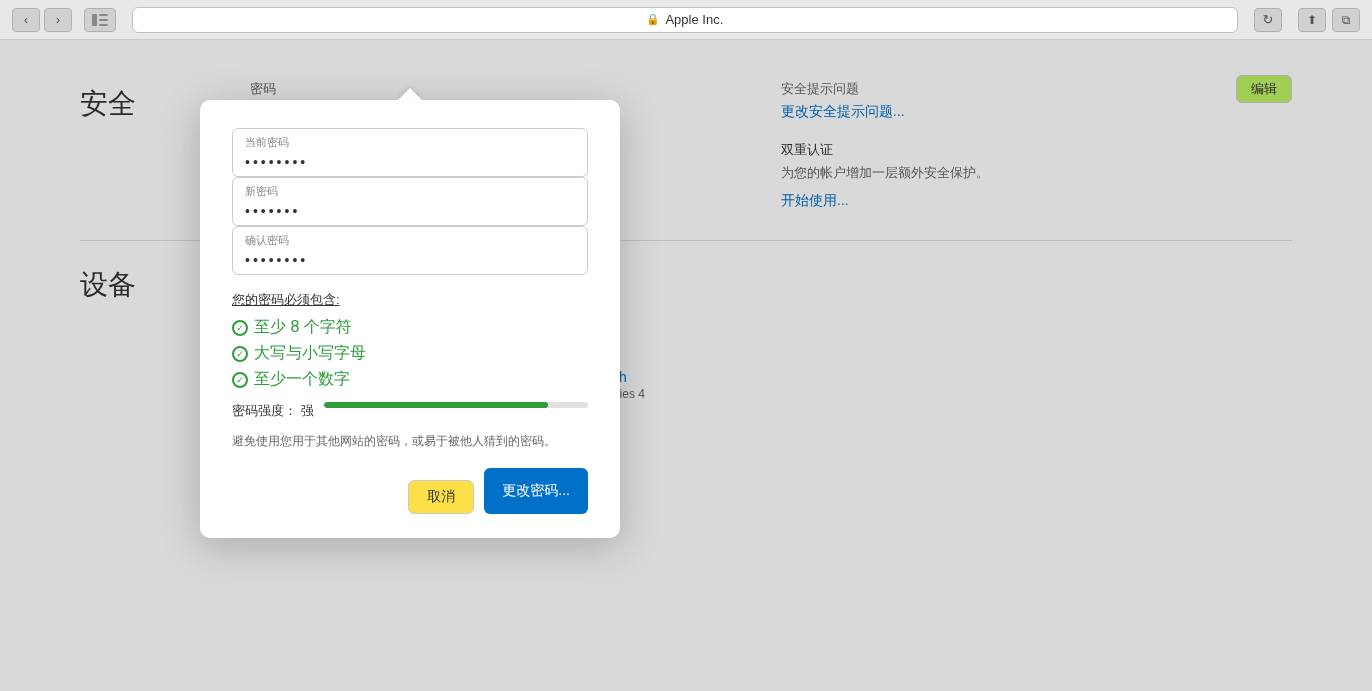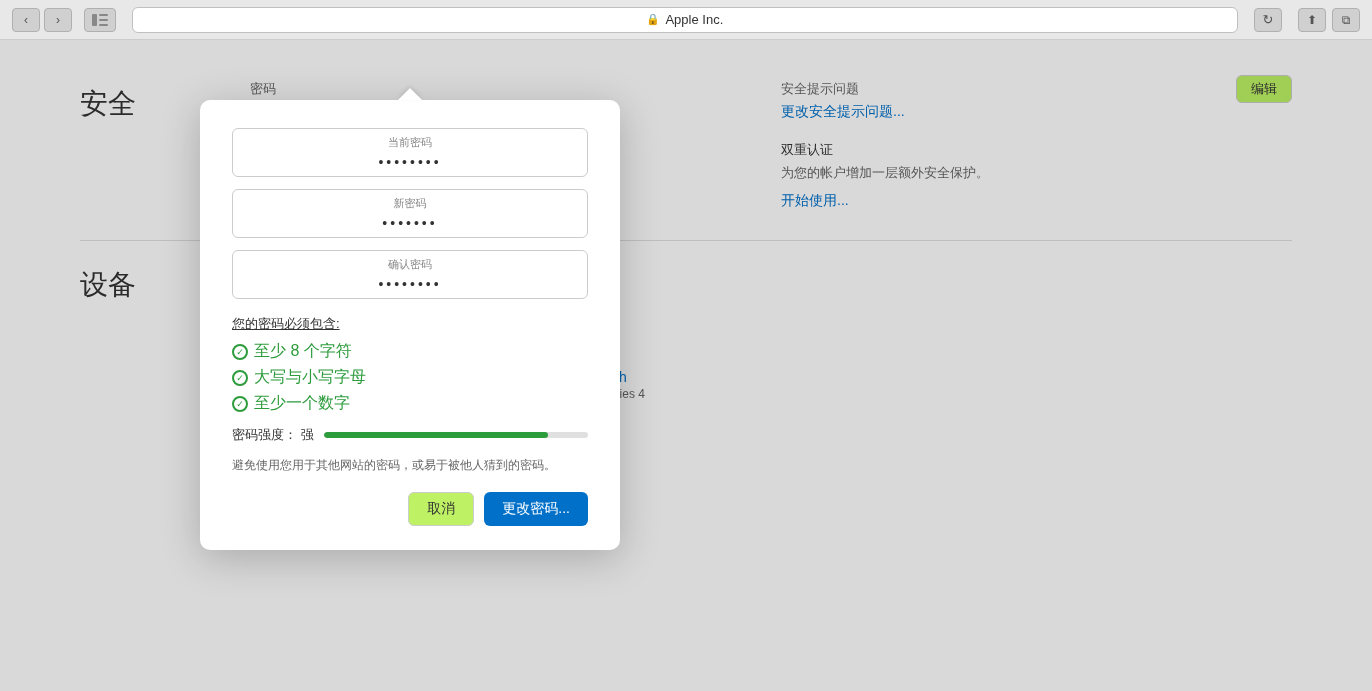--- a/index.html
+++ b/index.html
@@ -218,22 +218,21 @@
       left: 50%;
       transform: translateX(-50%);
       width: 0;
       height: 0;
       border-left: 12px solid transparent;
       border-right: 12px solid transparent;
       border-bottom: 12px solid white;
       filter: drop-shadow(0 -2px 2px rgba(0,0,0,0.1));
     }
     .input-group {
-      margin-bottom: 12px;
-      text-align: center;
+      margin-bottom: 0;
     }
     .input-label {
       display: block;
       font-size: 11px;
       color: #888;
       margin-bottom: 4px;
     }
     .password-dots {
       font-size: 14px;
       letter-spacing: 3px;
@@ -267,21 +266,20 @@
       flex-shrink: 0;
     }
     .check-icon::after {
       content: '✓';
       font-size: 9px;
       color: #2d9c3c;
     }
     .strength-section {
       margin: 12px 0;
       display: flex;
-      align-items: center;
       gap: 10px;
     }
     .strength-label {
       font-size: 13px;
       color: #333;
       white-space: nowrap;
     }
     .strength-bar-container {
       flex: 1;
       height: 6px;
@@ -300,27 +298,28 @@
       line-height: 1.5;
       margin-top: 8px;
       margin-bottom: 18px;
     }
     .popup-buttons {
       display: flex;
       justify-content: flex-end;
       gap: 10px;
     }
     .cancel-btn {
-      background: #bef264;
+      background: #fde047;
       border: 1px solid #ccc;
       border-radius: 6px;
       padding: 7px 18px;
       font-size: 14px;
       color: #333;
       cursor: pointer;
+      margin-top: 12px;
     }
     .confirm-btn {
       background: #0070c9;
       border: none;
       border-radius: 6px;
       padding: 7px 18px;
       font-size: 14px;
       color: white;
       cursor: pointer;
     }

